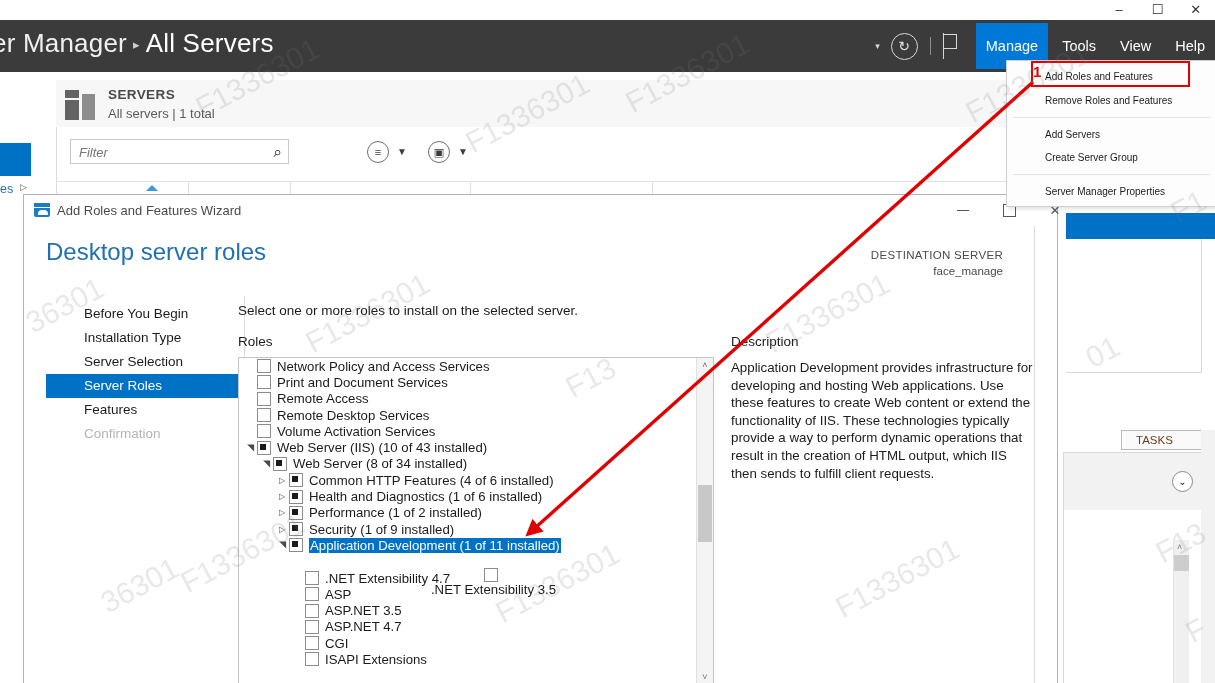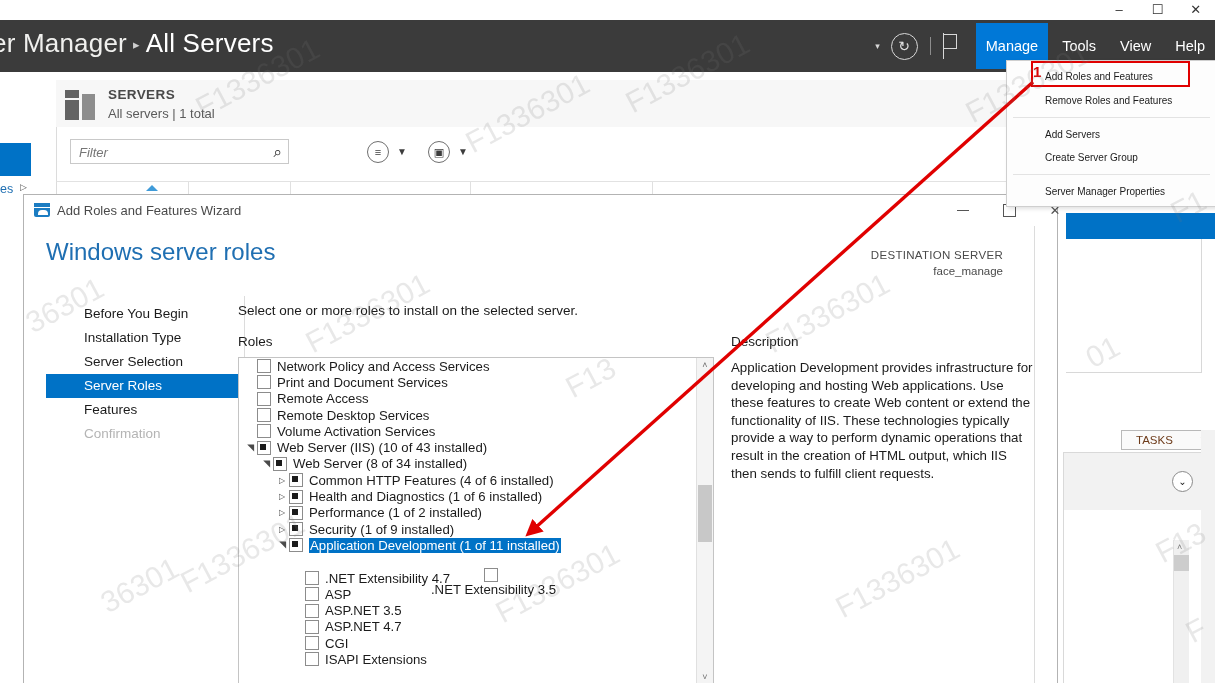--- a/index.html
+++ b/index.html
@@ -315,21 +315,21 @@
     <div class="wz-wc" id="wz-min">
         <span class="wc-dash"></span>
       </div>
     <div class="wz-wc" id="wz-max">
         <span class="wc-sq"></span>
       </div>
     <div class="wz-wc" id="wz-close">✕</div>
   </div>
 
   <div id="wz-head">
-    <div id="wz-h1">Windows server roles</div>
+    <div id="wz-h1">Desktop server roles</div>
   </div>
   <div id="wz-dest-lbl">DESTINATION SERVER</div>
   <div id="wz-dest-val">face_manage</div>
 
   <div id="wz-nav">
     <div class="nav-item">Before You Begin</div>
     <div class="nav-item">Installation Type</div>
     <div class="nav-item">Server Selection</div>
     <div class="nav-item sel">Server Roles</div>
     <div class="nav-item">Features</div>

